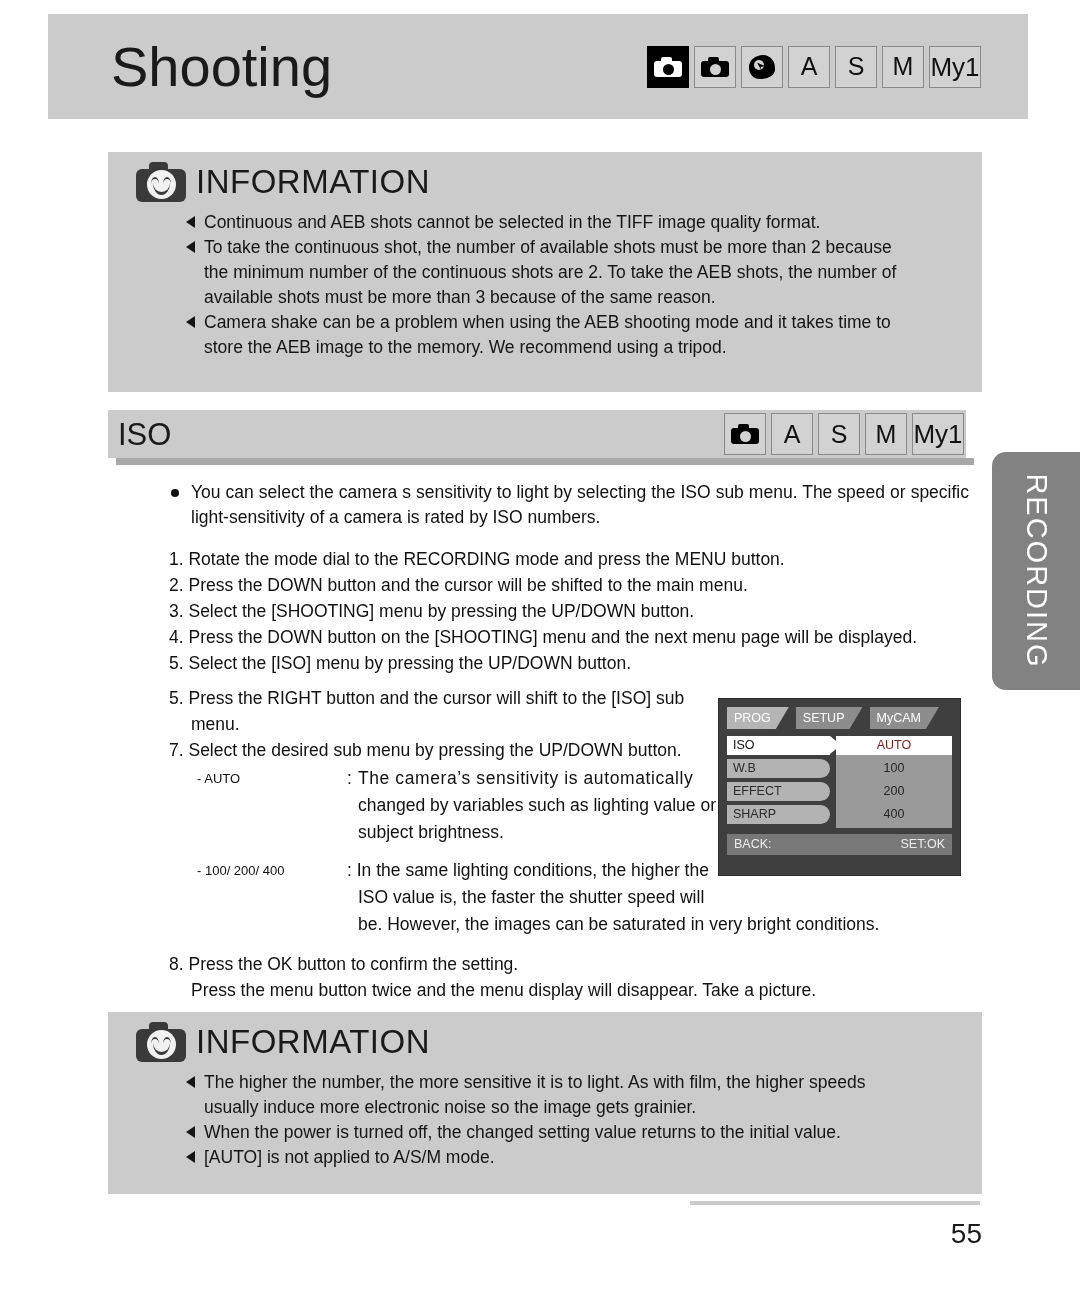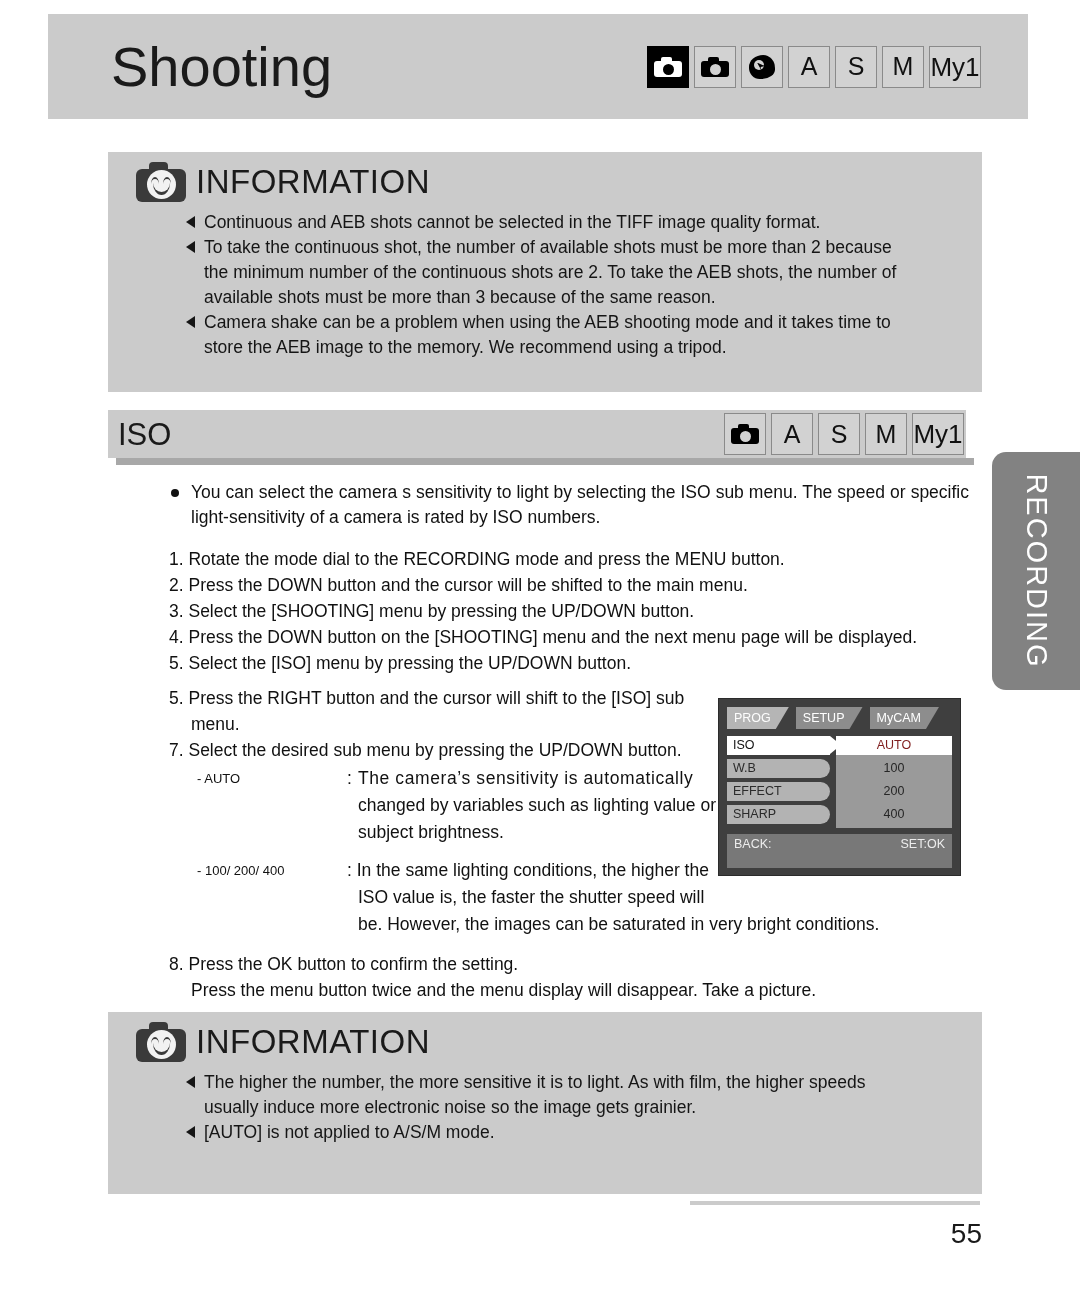--- a/index.html
+++ b/index.html
@@ -365,21 +365,21 @@
     height: 19px;
     line-height: 19px;
     text-align: center;
     color: #262626;
     margin-bottom: 4px;
     font-size: 12.5px;
   }
   .lcd-opt.sel { background: #ffffff; color: #7f1d1d; }
   .lcd-foot {
     margin-top: 6px;
-    height: 34px;
+    height: 21px;
     line-height: 21px;
     background: #787878;
     color: #ededed;
     display: flex;
     justify-content: space-between;
     padding: 0 7px;
     font-size: 12.5px;
   }
 
   
@@ -595,18 +595,19 @@
         <div class="shump"></div>
         <div class="sface"></div>
       <div class="eye l"></div>
         <div class="eye r"></div>
         <div class="mouth"></div>
     </div>
     <div class="info-title">INFORMATION</div>
   </div>
   <ul class="bullet-list" style="margin-left:96px; margin-right:22px; margin-top:8px;" id="info-bottom-list">
       <li class="just"><span class="tri"></span><span>The higher the number, the more sensitive it is to light. As with film, the higher speeds</span><span class="cont">usually induce more electronic noise so the image gets grainier.</span></li>
+      <li class="just"><span class="tri"></span><span>When the power is turned off, the changed setting value returns to the initial value.</span></li>
       <li class="just"><span class="tri"></span><span>[AUTO] is not applied to A/S/M mode.</span></li>
     </ul>
 </div>
 
 <div class="footer-rule"></div>
 <div class="page-num">55</div>
 
 </body></html>

